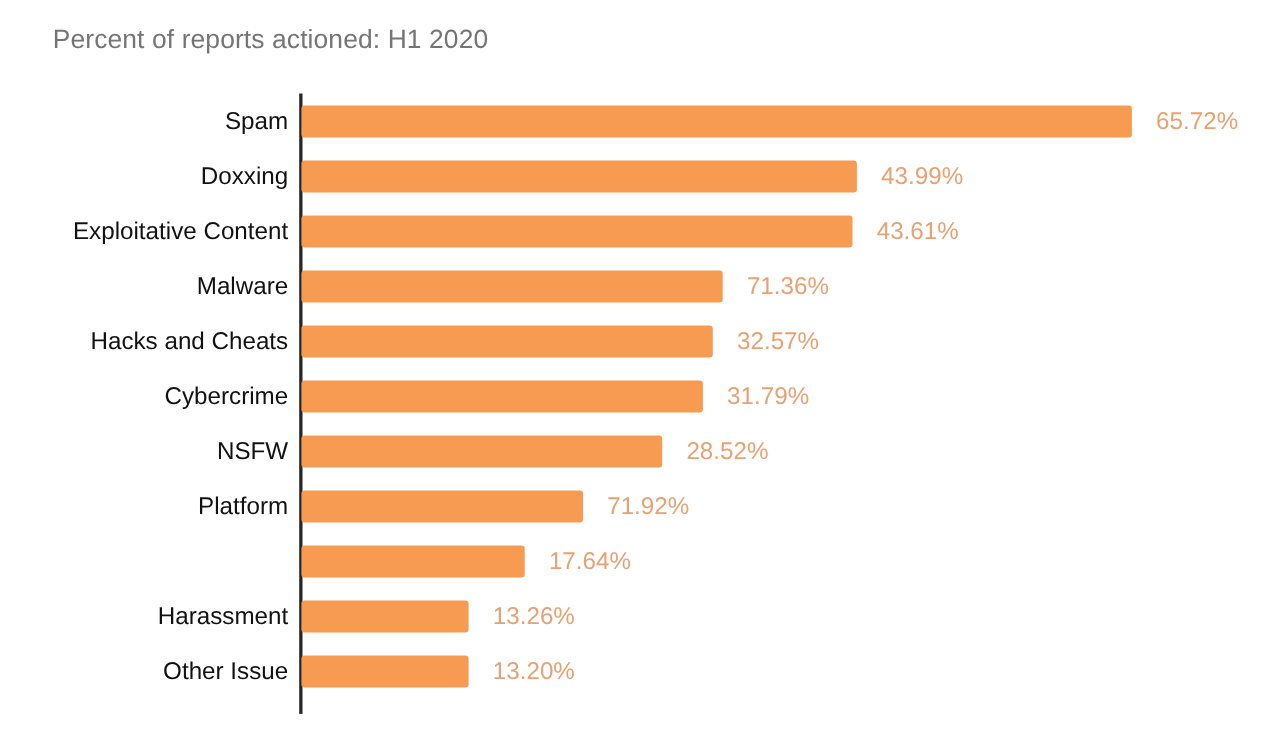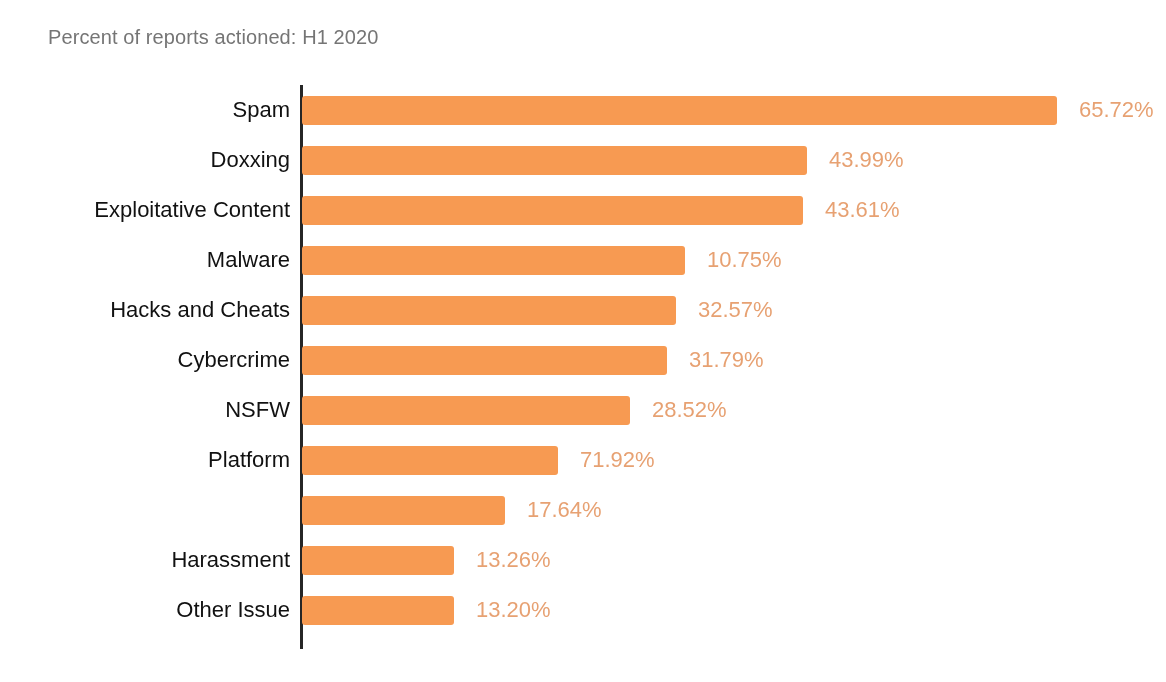--- a/index.html
+++ b/index.html
@@ -13,35 +13,34 @@
     position: relative;
     overflow: hidden;
     font-family: "Liberation Sans", sans-serif;
     -webkit-font-smoothing: antialiased;
   }
 
   #chart-title {
     position: absolute;
     left: 48px;
     top: 19px;
-    font-size: 20px;
+    font-size: 24px;
     line-height: 36px;
     color: #757575;
     font-weight: 400;
     white-space: nowrap;
     letter-spacing: 0.1px;
   }
 
   #plot-area {
     position: absolute;
     left: 0;
     top: 0;
     width: 1138px;
     height: 682px;
-    margin-left: 28px;
   }
 
   #axis-line {
     position: absolute;
     left: 272px;
     top: 85px;
     width: 3px;
     height: 564px;
     background: #262626;
   }
@@ -118,21 +117,21 @@
         <div class="cat-label">Exploitative Content</div>
         <div class="bar-track" style="width: 892px; padding-left: 14px;">
           <div class="bar" title="Exploitative Content 43.61%" style="width: 501px; background: rgb(247, 154, 82);"></div>
           <div class="val-label" style="left: 523px; color: rgb(231, 161, 114);">43.61%</div>
         </div>
       </div>
       <div class="bar-row" style="top: 235px;">
         <div class="cat-label">Malware</div>
         <div class="bar-track" style="width: 892px;">
           <div class="bar" title="Malware 33.32%" style="width: 383px; background: rgb(247, 154, 82);"></div>
-          <div class="val-label" style="left: 405px; color: rgb(231, 161, 114);">10.75%</div>
+          <div class="val-label" style="left: 405px; color: rgb(231, 161, 114);">71.36%</div>
         </div>
       </div>
       <div class="bar-row" style="top: 285px;">
         <div class="cat-label">Hacks and Cheats</div>
         <div class="bar-track" style="width: 892px;">
           <div class="bar" title="Hacks and Cheats 32.57%" style="width: 374px; background: rgb(247, 154, 82);"></div>
           <div class="val-label" style="left: 396px; color: rgb(231, 161, 114);">32.57%</div>
         </div>
       </div>
       <div class="bar-row" style="top: 335px;">

